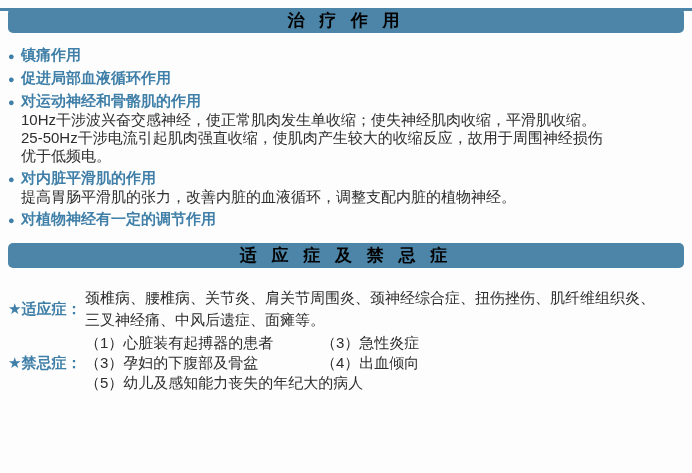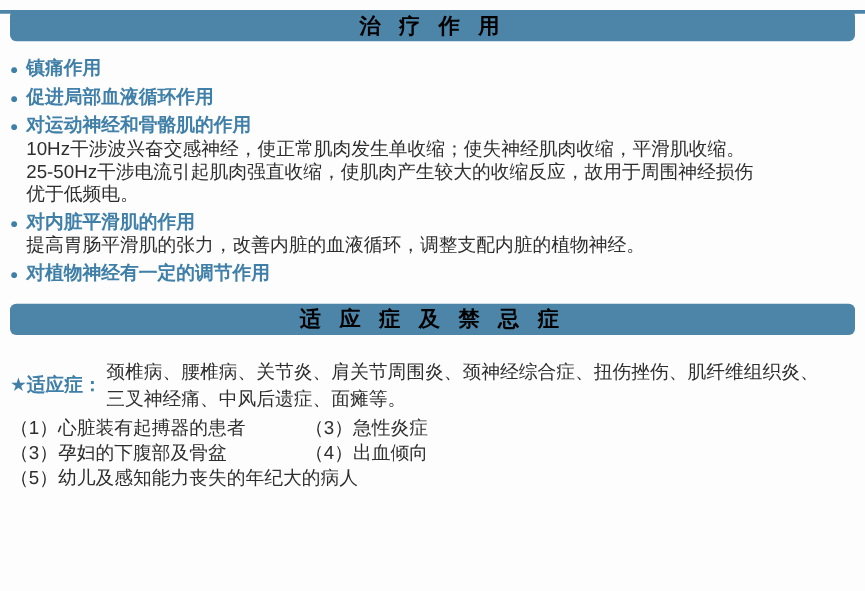--- a/index.html
+++ b/index.html
@@ -155,20 +155,21 @@
 
     <div class="ind-row">
       <span class="ind-label">★适应症：</span>
       <div class="ind-text">
         <div>颈椎病、腰椎病、关节炎、肩关节周围炎、颈神经综合症、扭伤挫伤、肌纤维组织炎、</div>
         <div>三叉神经痛、中风后遗症、面瘫等。</div>
       </div>
     </div>
 
     <div class="ind-row">
+      <span class="ind-label">★禁忌症：</span>
       <div class="contra-grid">
         <div>（1）心脏装有起搏器的患者</div>
         <div>（3）急性炎症</div>
         <div>（3）孕妇的下腹部及骨盆</div>
         <div>（4）出血倾向</div>
         <div class="span-2">（5）幼儿及感知能力丧失的年纪大的病人</div>
       </div>
     </div>
 
   </div>

